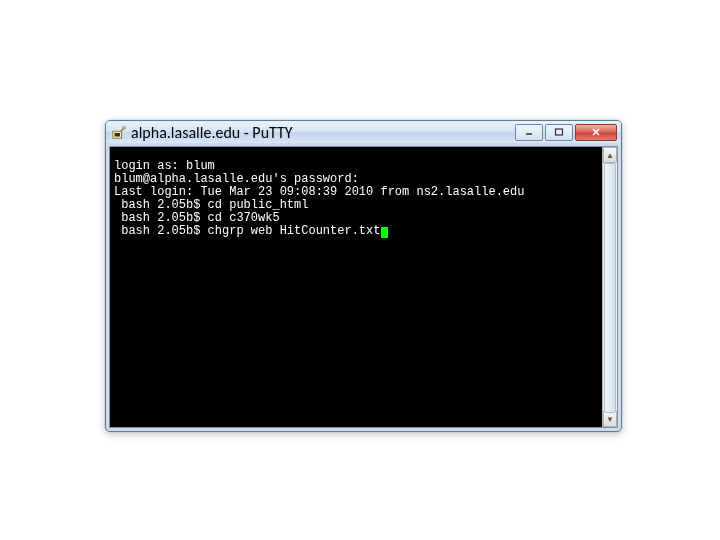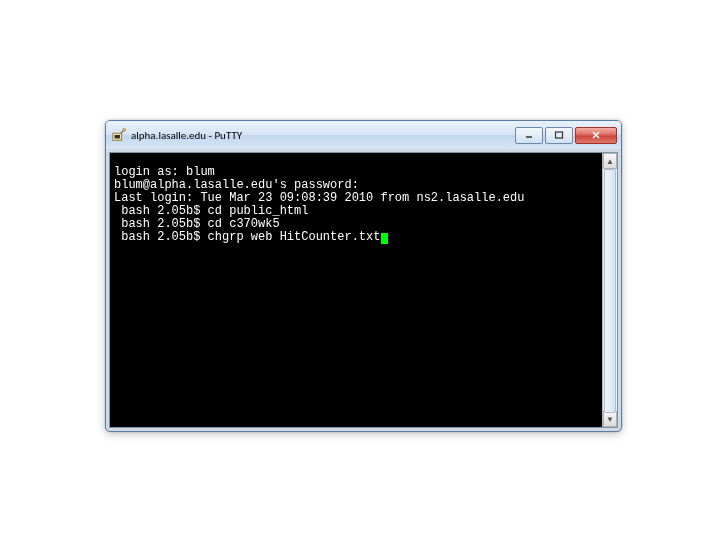--- a/index.html
+++ b/index.html
@@ -33,28 +33,28 @@
     width: 515px;
     height: 310px;
     border: 1px solid #5a7ca0;
     border-radius: 5px;
     background: #cfdae6;
     box-shadow: 0 0 0 1px rgba(0,0,0,0.05), 0 2px 8px rgba(0,0,0,0.25);
     display: flex;
     flex-direction: column;
   }
   .titlebar {
-    height: 28px;
+    height: 22px;
     background: linear-gradient(to bottom, #e9f1fb 0%, #d6e4f4 48%, #c3d6ee 52%, #d8e5f5 100%);
     border-top-left-radius: 4px;
     border-top-right-radius: 4px;
     display: flex;
     align-items: center;
     padding: 0 4px 0 6px;
-    font-size: 11px;
+    font-size: 16px;
     color: #000;
   }
   .putty-icon {
     width: 14px;
     height: 14px;
     margin-right: 5px;
   }
   .titlebar .title-text {
     flex: 1;
     white-space: nowrap;

